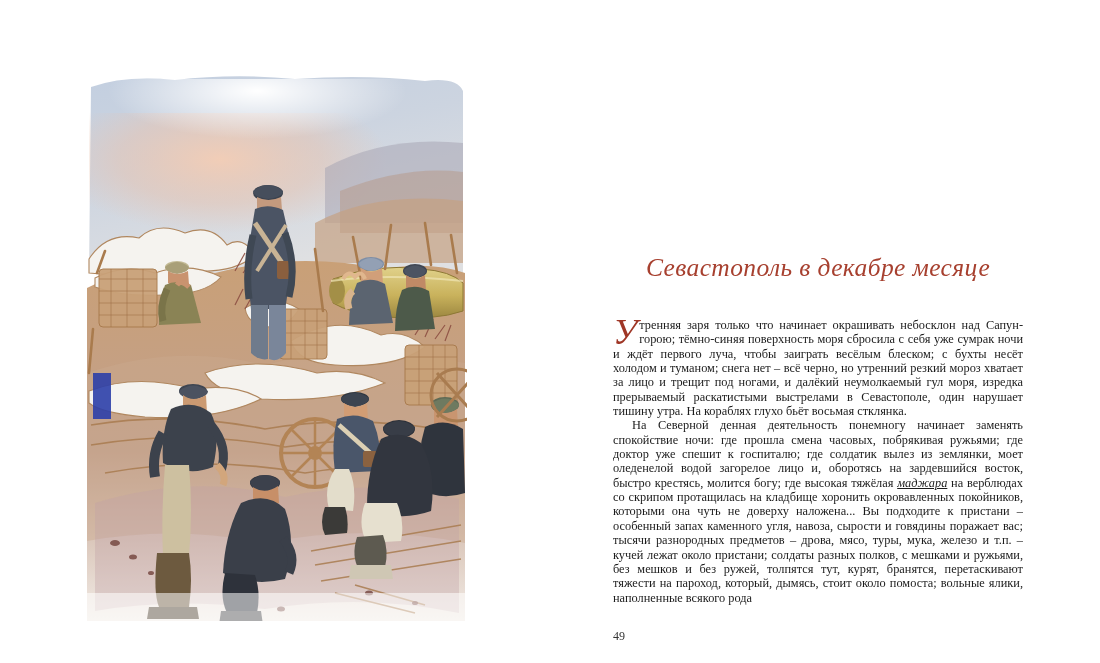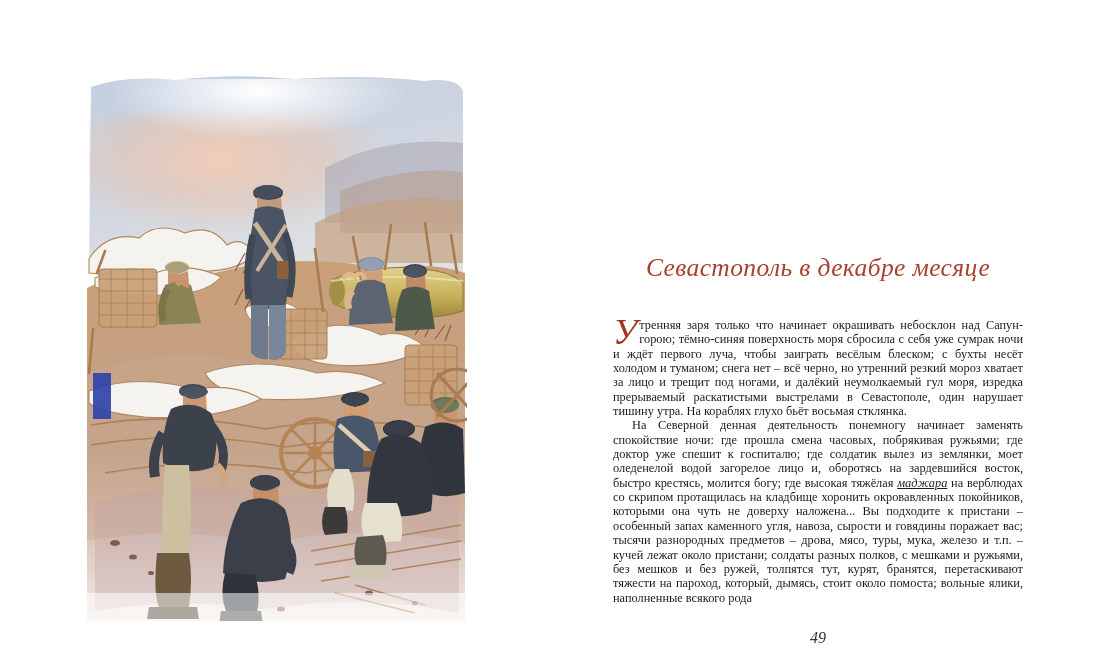--- a/index.html
+++ b/index.html
@@ -68,24 +68,23 @@
     line-height: 27px;
     color: #9f3626;
     margin: 1px 2px -1px 0;
     font-family: "Liberation Serif", "DejaVu Serif", serif;
   }
   .it { font-style: italic; text-decoration: underline; }
   .folio {
     position: absolute;
     left: 63px; top: 594px;
     width: 410px;
-    text-align: center;
-    font-size: 16px;
+    text-align: left;
+    font-size: 12px;
     color: #333333;
-    font-style: italic;
   }
 </style>
 </head>
 <body>
 
 <div id="page">
 
   <div class="page-left">
 
     <div class="illustration-left">

